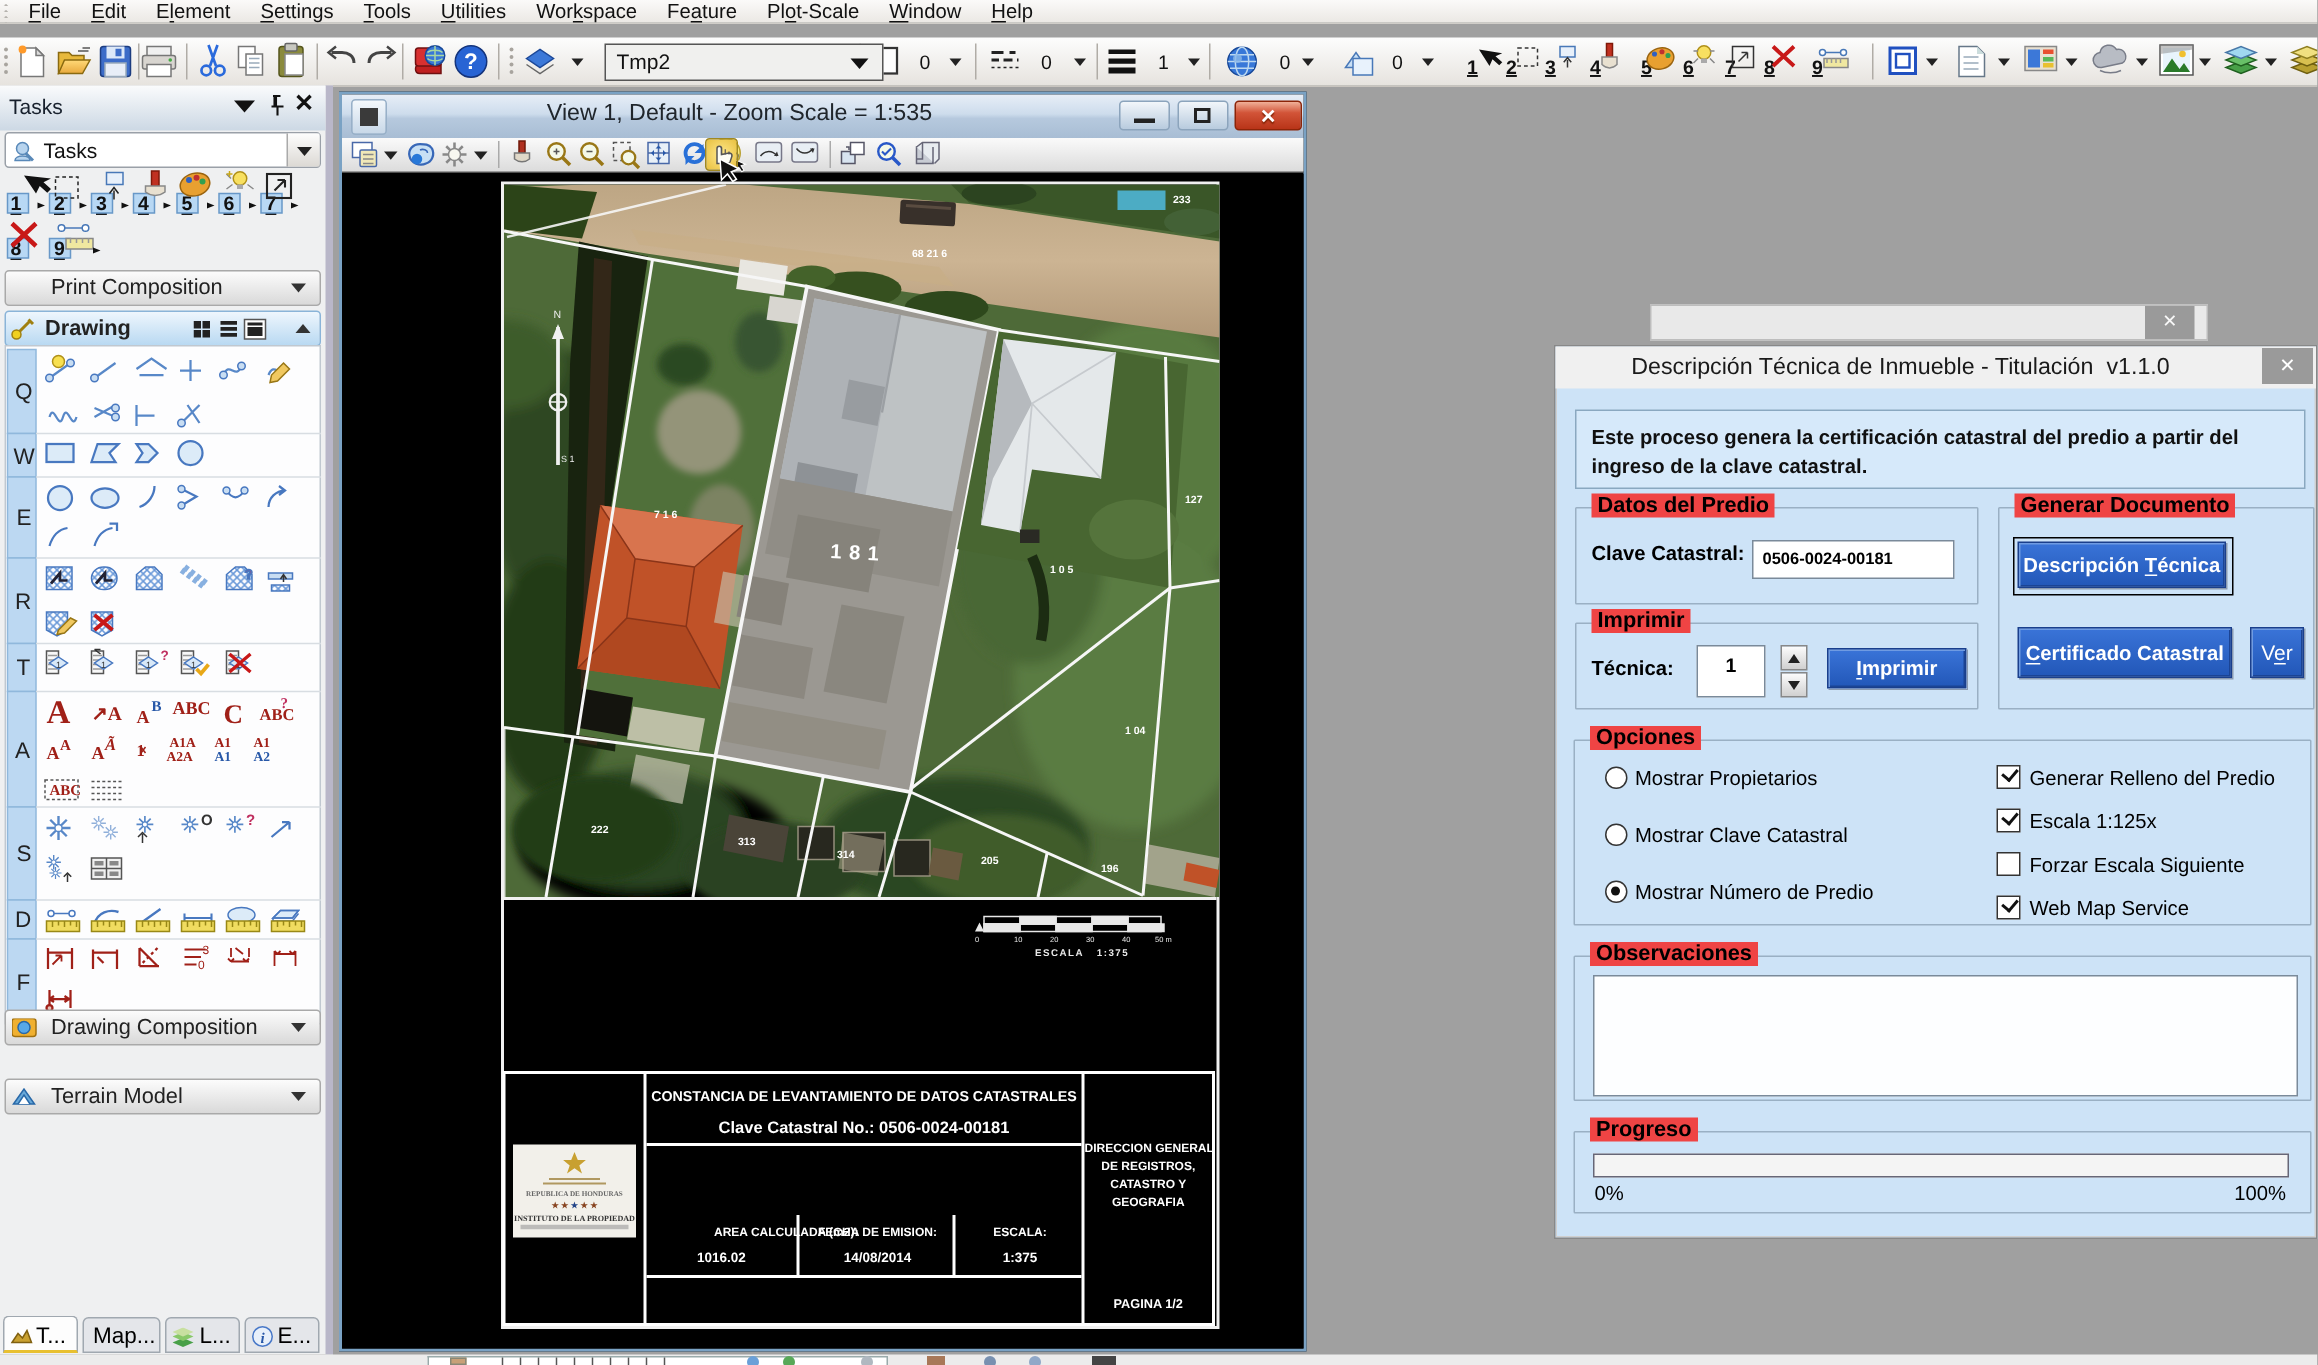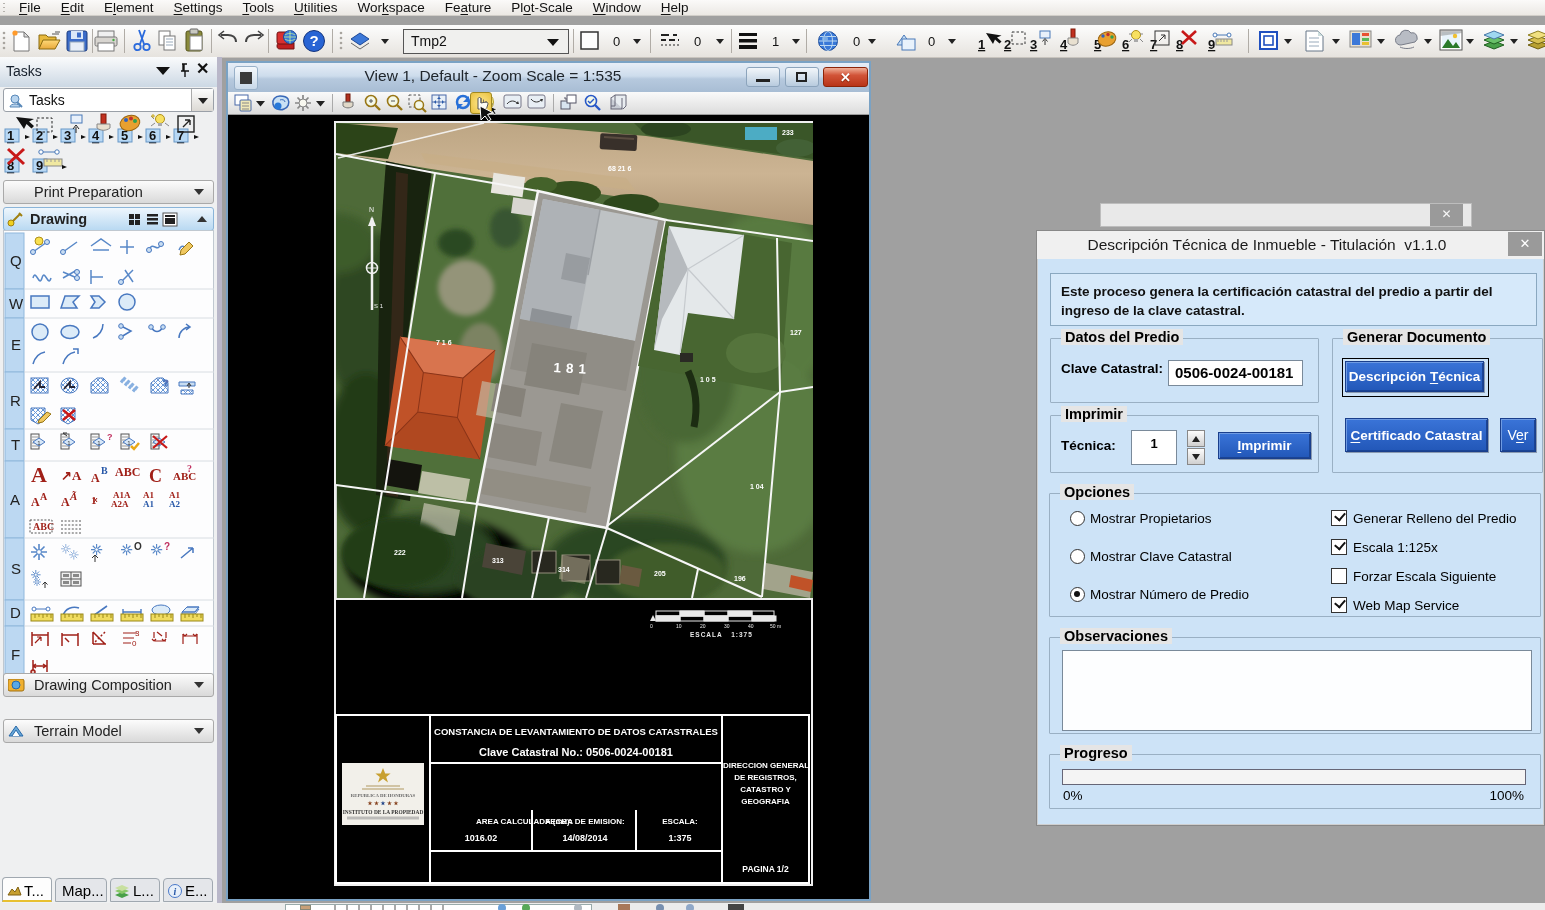--- a/index.html
+++ b/index.html
@@ -39,21 +39,21 @@
      background:linear-gradient(#fafafa,#dcdcdc); border-bottom:1px solid #9a9a9a; }
   #vcontent { position:absolute; left:0; top:53px; width:641px; height:783px; background:#000; }
 
   
   #ghostwin { position:absolute; left:1100px; top:203px; width:372px; height:24px; background:#e9e9e9; border:1px solid #bdbdbd; }
   #dialog { position:absolute; left:1036px; top:230px; width:509px; height:596px;
      background:#cde3f7; border:1px solid #888; box-shadow:0 0 0 1px #cfcfcf inset; }
   #dtitle { position:absolute; left:0; top:0; width:507px; height:28px; background:#f0f0f0;
      font-size:15.5px; color:#1a1a1a; }
   .grp { position:absolute; border:1px solid #9ab0c4; border-radius:1px; }
-  .grplbl { position:absolute; top:-10px; left:10px; background:#e5e5e5; padding:0 4px; font-weight:bold; font-size:14.5px; color:#000; }
+  .grplbl { position:absolute; top:-10px; left:10px; background:#ef4444; padding:0 4px; font-weight:bold; font-size:14.5px; color:#000; }
   .btn { position:absolute; background:linear-gradient(#3a74d8,#2257b8); border:1px solid #1a3f8c;
      color:#fff; font-weight:bold; font-size:13.5px; text-align:center;
      box-shadow:inset 1px 1px 0 #6f9be2, inset -1px -1px 0 #1b4494, 1px 1px 0 #8a9ab0; }
   .wbox { position:absolute; background:#fff; border:1px solid #7a8a9a; }
   .lbl { position:absolute; font-size:13.5px; color:#000; }
   .blbl { position:absolute; font-weight:bold; font-size:13.5px; color:#000; }
 
   .radio { position:absolute; width:15px; height:15px; border-radius:50%; background:#fff; border:1.5px solid #333; }
   .radio.sel::after { content:""; position:absolute; left:3px; top:3px; width:6px; height:6px; border-radius:50%; background:#111; }
   .check { position:absolute; width:16px; height:16px; background:#fff; border:1.5px solid #333; }
@@ -298,21 +298,21 @@
         <path d="M0 10l10-4 10 4-10 4z" fill="#68c068" stroke="#206020"></path>
         <path d="M0 5l10-4 10 4-10 4z" fill="#a0d8f0" stroke="#4878a8"></path>
       </g>
  <path d="M1510 14l4 5 4-5z" fill="#222"></path>
  <g transform="translate(1528,5)">
         <path d="M0 15l10-4 10 4-10 4z" fill="#b8a030" stroke="#706010"></path>
         <path d="M0 10l10-4 10 4-10 4z" fill="#d8c050" stroke="#706010"></path>
         <path d="M0 5l10-4 10 4-10 4z" fill="#f0e080" stroke="#908020"></path>
       </g>
 </svg>
-<div class="combo" style="left:403px; top:4px; width:166px; height:25px; line-height:23px; padding-left:7px; background:#f0f0ee; border-color:#555; font-size:14px;">Tmp2<i style="position:absolute; right:9px; top:9px; width:0; height:0; border-left:6px solid transparent; border-right:6px solid transparent; border-top:7px solid #111;"></i></div>
+<div class="combo" style="left:403px; top:4px; width:186px; height:25px; line-height:23px; padding-left:7px; background:#f0f0ee; border-color:#555; font-size:14px;">Tmp2<i style="position:absolute; right:9px; top:9px; width:0; height:0; border-left:6px solid transparent; border-right:6px solid transparent; border-top:7px solid #111;"></i></div>
 <div class="tbtext" style="left:613px;">0</div>
     <div class="darr" style="left:633px;"></div>
 <div class="tbtext" style="left:694px;">0</div>
     <div class="darr" style="left:716px;"></div>
 <div class="tbtext" style="left:772px;">1</div>
     <div class="darr" style="left:792px;"></div>
 <div class="tbtext" style="left:853px;">0</div>
     <div class="darr" style="left:868px;"></div>
 <div class="tbtext" style="left:928px;">0</div>
     <div class="darr" style="left:948px;"></div>
@@ -412,21 +412,21 @@
         <path d="M53 22l5 2-5 2z"></path>
         <path d="M81 22l5 2-5 2z"></path>
         <path d="M109 22l5 2-5 2z"></path>
         <path d="M138 22l5 2-5 2z"></path>
         <path d="M166 22l5 2-5 2z"></path>
         <path d="M194 22l5 2-5 2z"></path>
         <path d="M62 52l5 2-5 2z"></path>
       </g>
   </svg>
   <div class="hdrbar" style="top:123px;">
-      <span style="position:absolute;left:30px;top:3px;">Print Preparation</span>
+      <span style="position:absolute;left:30px;top:3px;">Print Composition</span>
       <i class="chevd"></i>
     </div>
   <div class="hdrbar" style="top:150px; background:linear-gradient(#eef6fd,#b9d9f2); border-color:#8ab4d8;">
      <svg width="18" height="18" style="position:absolute;left:2px;top:2px">
         <circle cx="5" cy="13" r="3" fill="#f0d020" stroke="#a08010"></circle>
         <path d="M7 11L14 4" stroke="#a08010" stroke-width="2"></path>
         <path d="M13 3l3 3" stroke="#a08010" stroke-width="2"></path>
       </svg>
      <b style="position:absolute;left:26px;top:3px;">Drawing</b>
      <svg width="62" height="16" style="position:absolute;right:22px;top:4px">
@@ -1096,21 +1096,21 @@
     <div style="position:absolute;right:2px;top:1px;width:34px;height:24px;text-align:center;font-size:13px;line-height:23px;color:#fff;background:#9a9a9a;">✕</div>
   </div>
 
   <div style="position:absolute;left:13px;top:42px;width:487px;height:53px;background:#d6e9fa;border:1px solid #8aa8c0;">
     <div style="position:absolute;left:10px;top:8px;font-size:13.5px;font-weight:bold;color:#101010;line-height:19px;">Este proceso genera la certificación catastral del predio a partir del<br>ingreso de la clave catastral.</div>
   </div>
 
   <div class="grp" style="left:13px;top:107px;width:269px;height:65px;">
     <span class="grplbl">Datos del Predio</span>
     <span class="blbl" style="left:10px;top:22px;">Clave Catastral:</span>
-    <div class="wbox" style="left:117px;top:21px;width:135px;height:26px;font-weight:bold;font-size:15px;line-height:24px;padding-left:6px;">0506-0024-00181</div>
+    <div class="wbox" style="left:117px;top:21px;width:135px;height:26px;font-weight:bold;font-size:11px;line-height:24px;padding-left:6px;">0506-0024-00181</div>
   </div>
 
   <div class="grp" style="left:295px;top:107px;width:211px;height:135px;">
     <span class="grplbl">Generar Documento</span>
     <div style="position:absolute;left:9px;top:19px;width:147px;height:39px;border:1.5px solid #000;padding:2px;">
         <div class="btn" style="left:2px;top:2px;width:139px;height:31px;line-height:30px;">Descripción <span class="u">T</span>écnica</div>
       </div>
     <div class="btn" style="left:12px;top:79px;width:143px;height:34px;line-height:33px;"><span class="u">C</span>ertificado Catastral</div>
     <div class="btn" style="left:167px;top:79px;width:36px;height:34px;line-height:33px;font-weight:normal;font-size:14px;">V<span class="u">e</span>r</div>
   </div>

